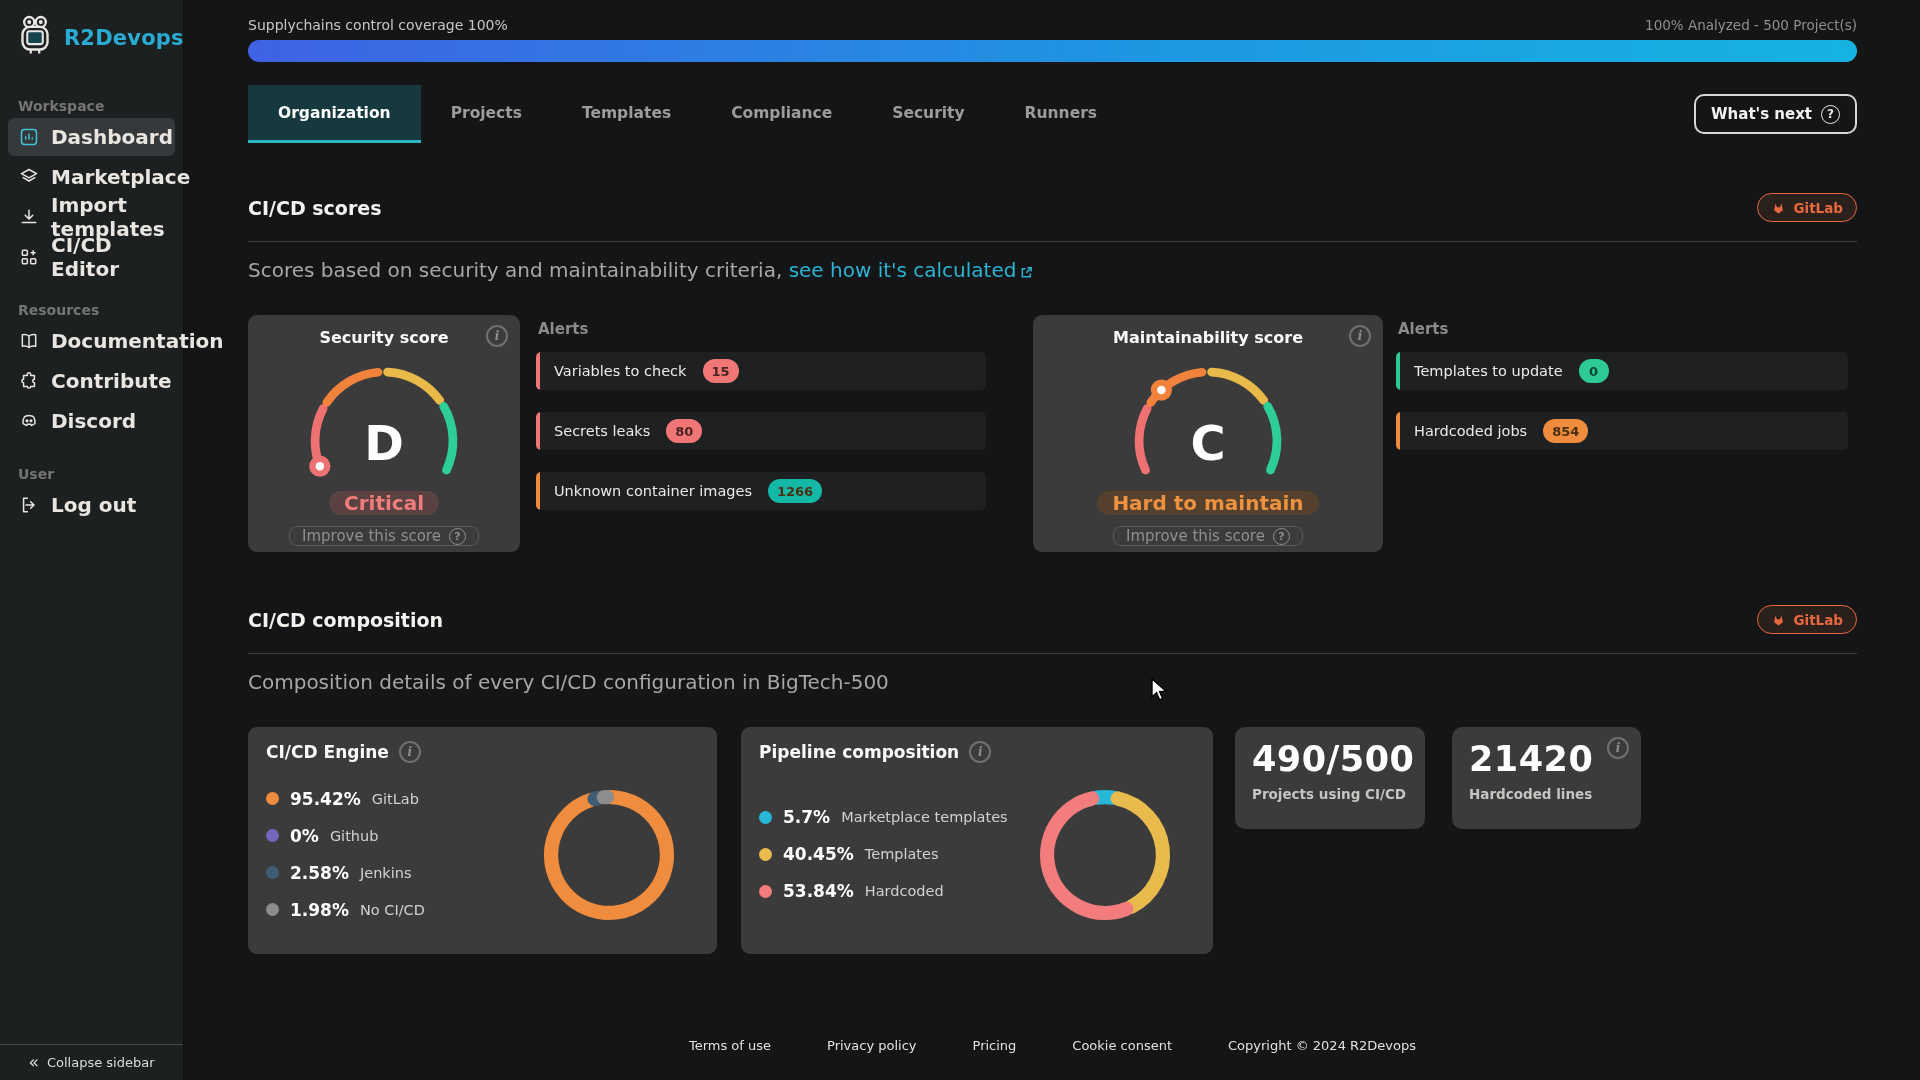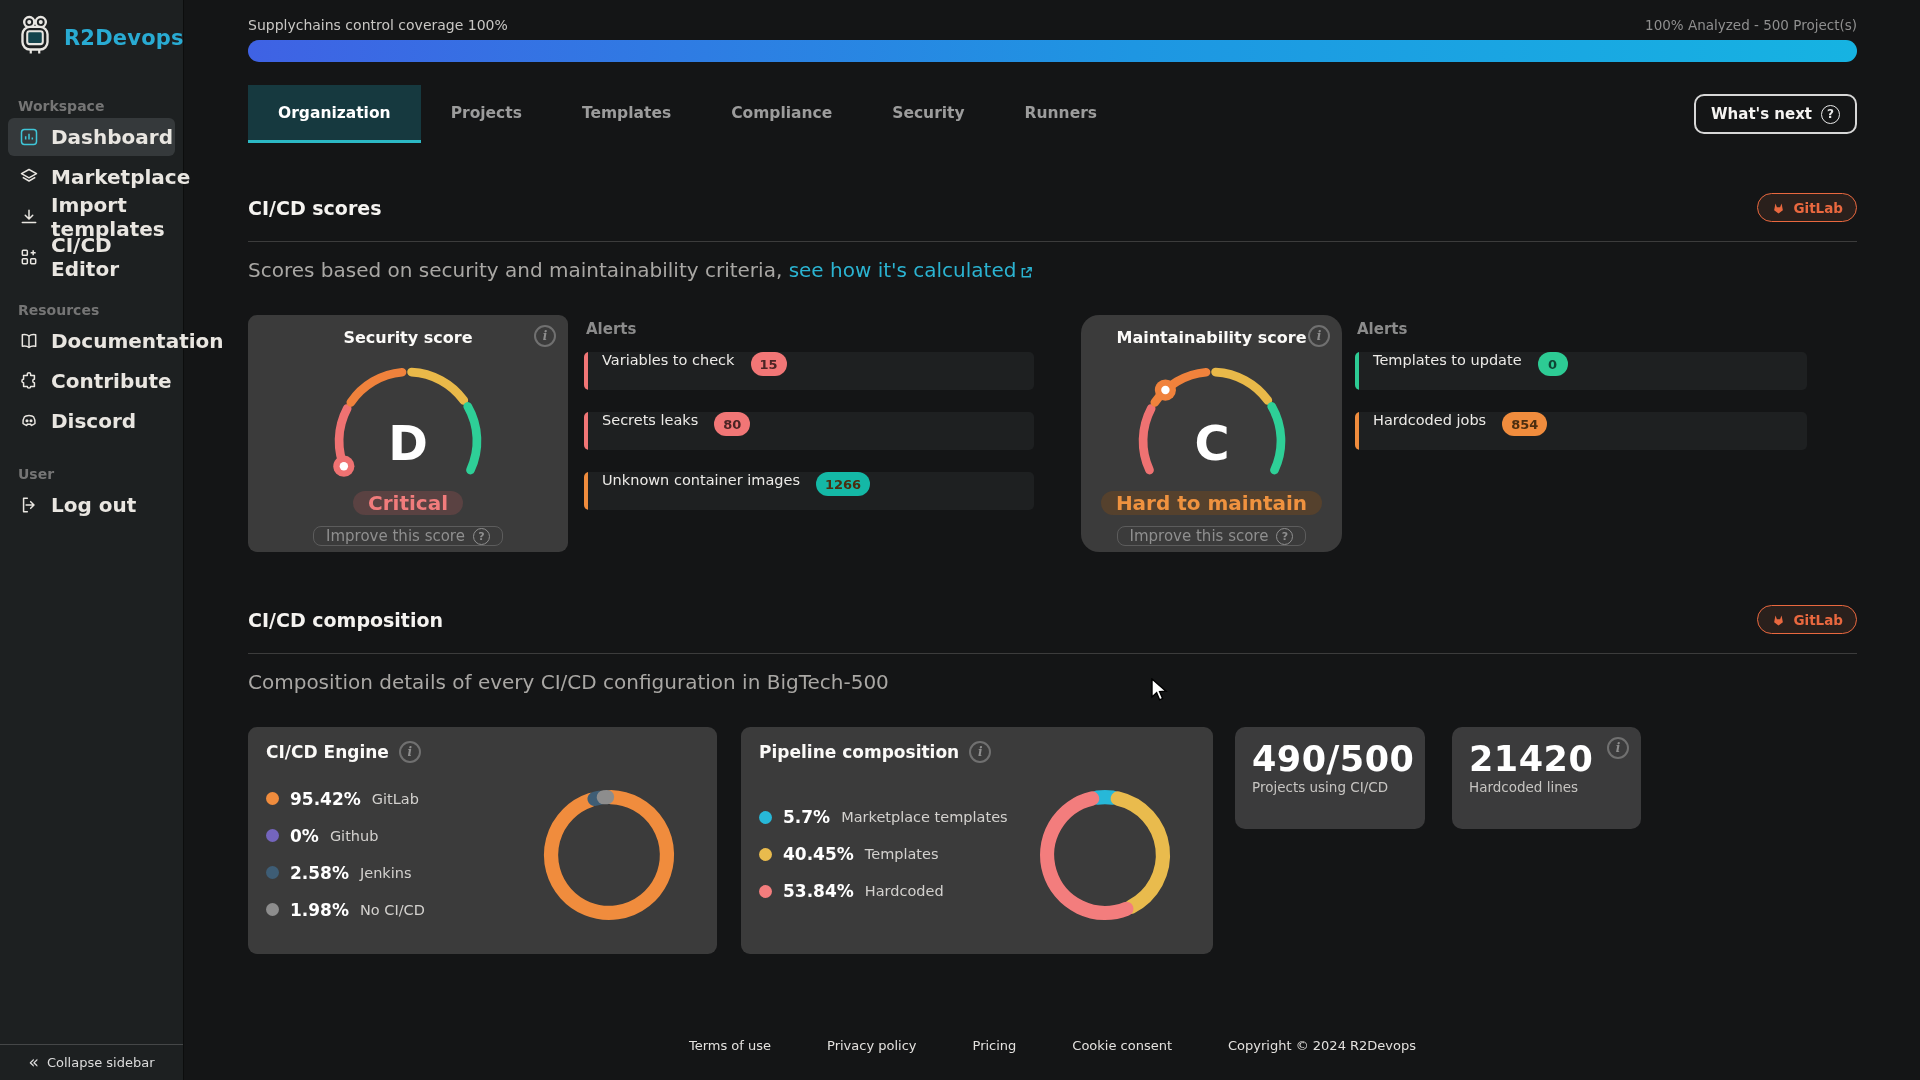--- a/index.html
+++ b/index.html
@@ -67,24 +67,24 @@
     border:1.5px solid #e9683f; border-radius:15px; background:#2a201c;
     color:#e9683f; font-size:13.5px; font-weight:700; cursor:pointer;
   }
   .divider { height:1px; background:#3c3c3c; margin-top:19px; }
   .section-sub { margin-top:16px; font-size:20px; color:#a9a7a4; }
   .section-sub a { color:#2bb3d1; text-decoration:none; cursor:pointer; }
   .ext-ic { display:inline-block; vertical-align:-2px; margin-left:4px; }
   
   .scores-row { display:flex; margin-top:33px; }
   .score-card {
-    width:320px; height:237px; background:#3b3b3b; border-radius:9px;
+    width:272px; height:237px; background:#3b3b3b; border-radius:9px;
     position:relative; padding:13px 14px; display:flex; flex-direction:column; align-items:center;
   }
-  .score-card.maint { width:261px;border-radius:18px; }
+  .score-card.maint { width:350px; }
   .score-card-title { font-size:16px; font-weight:700; color:#fbfaf8; }
   .info-ic {
     position:absolute; top:10px; right:12px; width:22px; height:22px;
     border:2px solid #707070; border-radius:50%; color:#8e8e8e;
     font-size:12px; font-weight:700; font-family:"DejaVu Serif","Liberation Serif",serif;
     display:flex; align-items:center; justify-content:center; font-style:italic; cursor:pointer;
   }
   .gauge-wrap { margin-top:2px; width:196px; height:136px; position:relative; }
   .gauge-wrap svg { width:196px; height:136px; overflow:visible; }
   .status-badge {
@@ -99,21 +99,21 @@
     display:flex; align-items:center; gap:8px; cursor:pointer; font-family:inherit;
   }
   .improve-btn .qmark { width:17px; height:17px; border-color:#8f8f8f; color:#8f8f8f; font-size:11px; }
   
   .alerts-col { width:450px; margin-left:16px; }
   .alerts-col.right { width:452px; margin-left:13px; }
   .score-card.maint { margin-left:47px; }
   .alerts-title { font-size:15px; font-weight:700; color:#8b8b8b; margin:5px 0 14px 2px; }
   .alert-row {
     height:38px; margin-bottom:22px; background:#1e2021; border-radius:5px;
-    display:flex; cursor:pointer; position:relative; overflow:hidden;
+    display:flex; align-items:center; cursor:pointer; position:relative; overflow:hidden;
   }
   .alert-row .bar { position:absolute; left:0; top:0; bottom:0; width:4px; }
   .alert-label { margin-left:18px; font-size:14.5px; color:#eceae7; }
   .count-badge {
     margin-left:16px; min-width:30px; height:24px; padding:0 9px; border-radius:13px;
     display:flex; align-items:center; justify-content:center;
     font-size:13px; font-weight:700; color:#3a2417;
   }
   
   .comp-row { display:flex; margin-top:33px; }
@@ -133,21 +133,21 @@
   .legend-name { font-size:14.5px; color:#d3d1ce; }
   .donut { width:152px; height:152px; margin-right:14px; margin-top:10px; }
   
   .stats-grid {
     margin-left:22px; display:grid;
     grid-template-columns:190px 189px; grid-template-rows:102px 101px;
     column-gap:27px; row-gap:24px;
   }
   .stat-card { background:#3b3b3c; border-radius:10px; padding:12px 17px; position:relative; }
   .stat-value { font-size:35px; font-weight:800; color:#ffffff; letter-spacing:.5px; }
-  .stat-label { font-size:13.5px; color:#c7c5c2; }
+  .stat-label { margin-top:7px; font-size:13.5px; color:#c7c5c2;font-weight:bold; }
   
   .footer { position:absolute; left:64px; right:63px; top:1038px; display:flex; justify-content:center; gap:56px; align-items:center; }
   .footer a { font-size:13px; color:#e3e1de; text-decoration:none; cursor:pointer; }
   .footer .copyright { font-size:13px; color:#e3e1de; }
   
   .cursor { position:absolute; left:1150px; top:678px; z-index:50; pointer-events:none; }
 </style>
 </head>
 <body>
 

